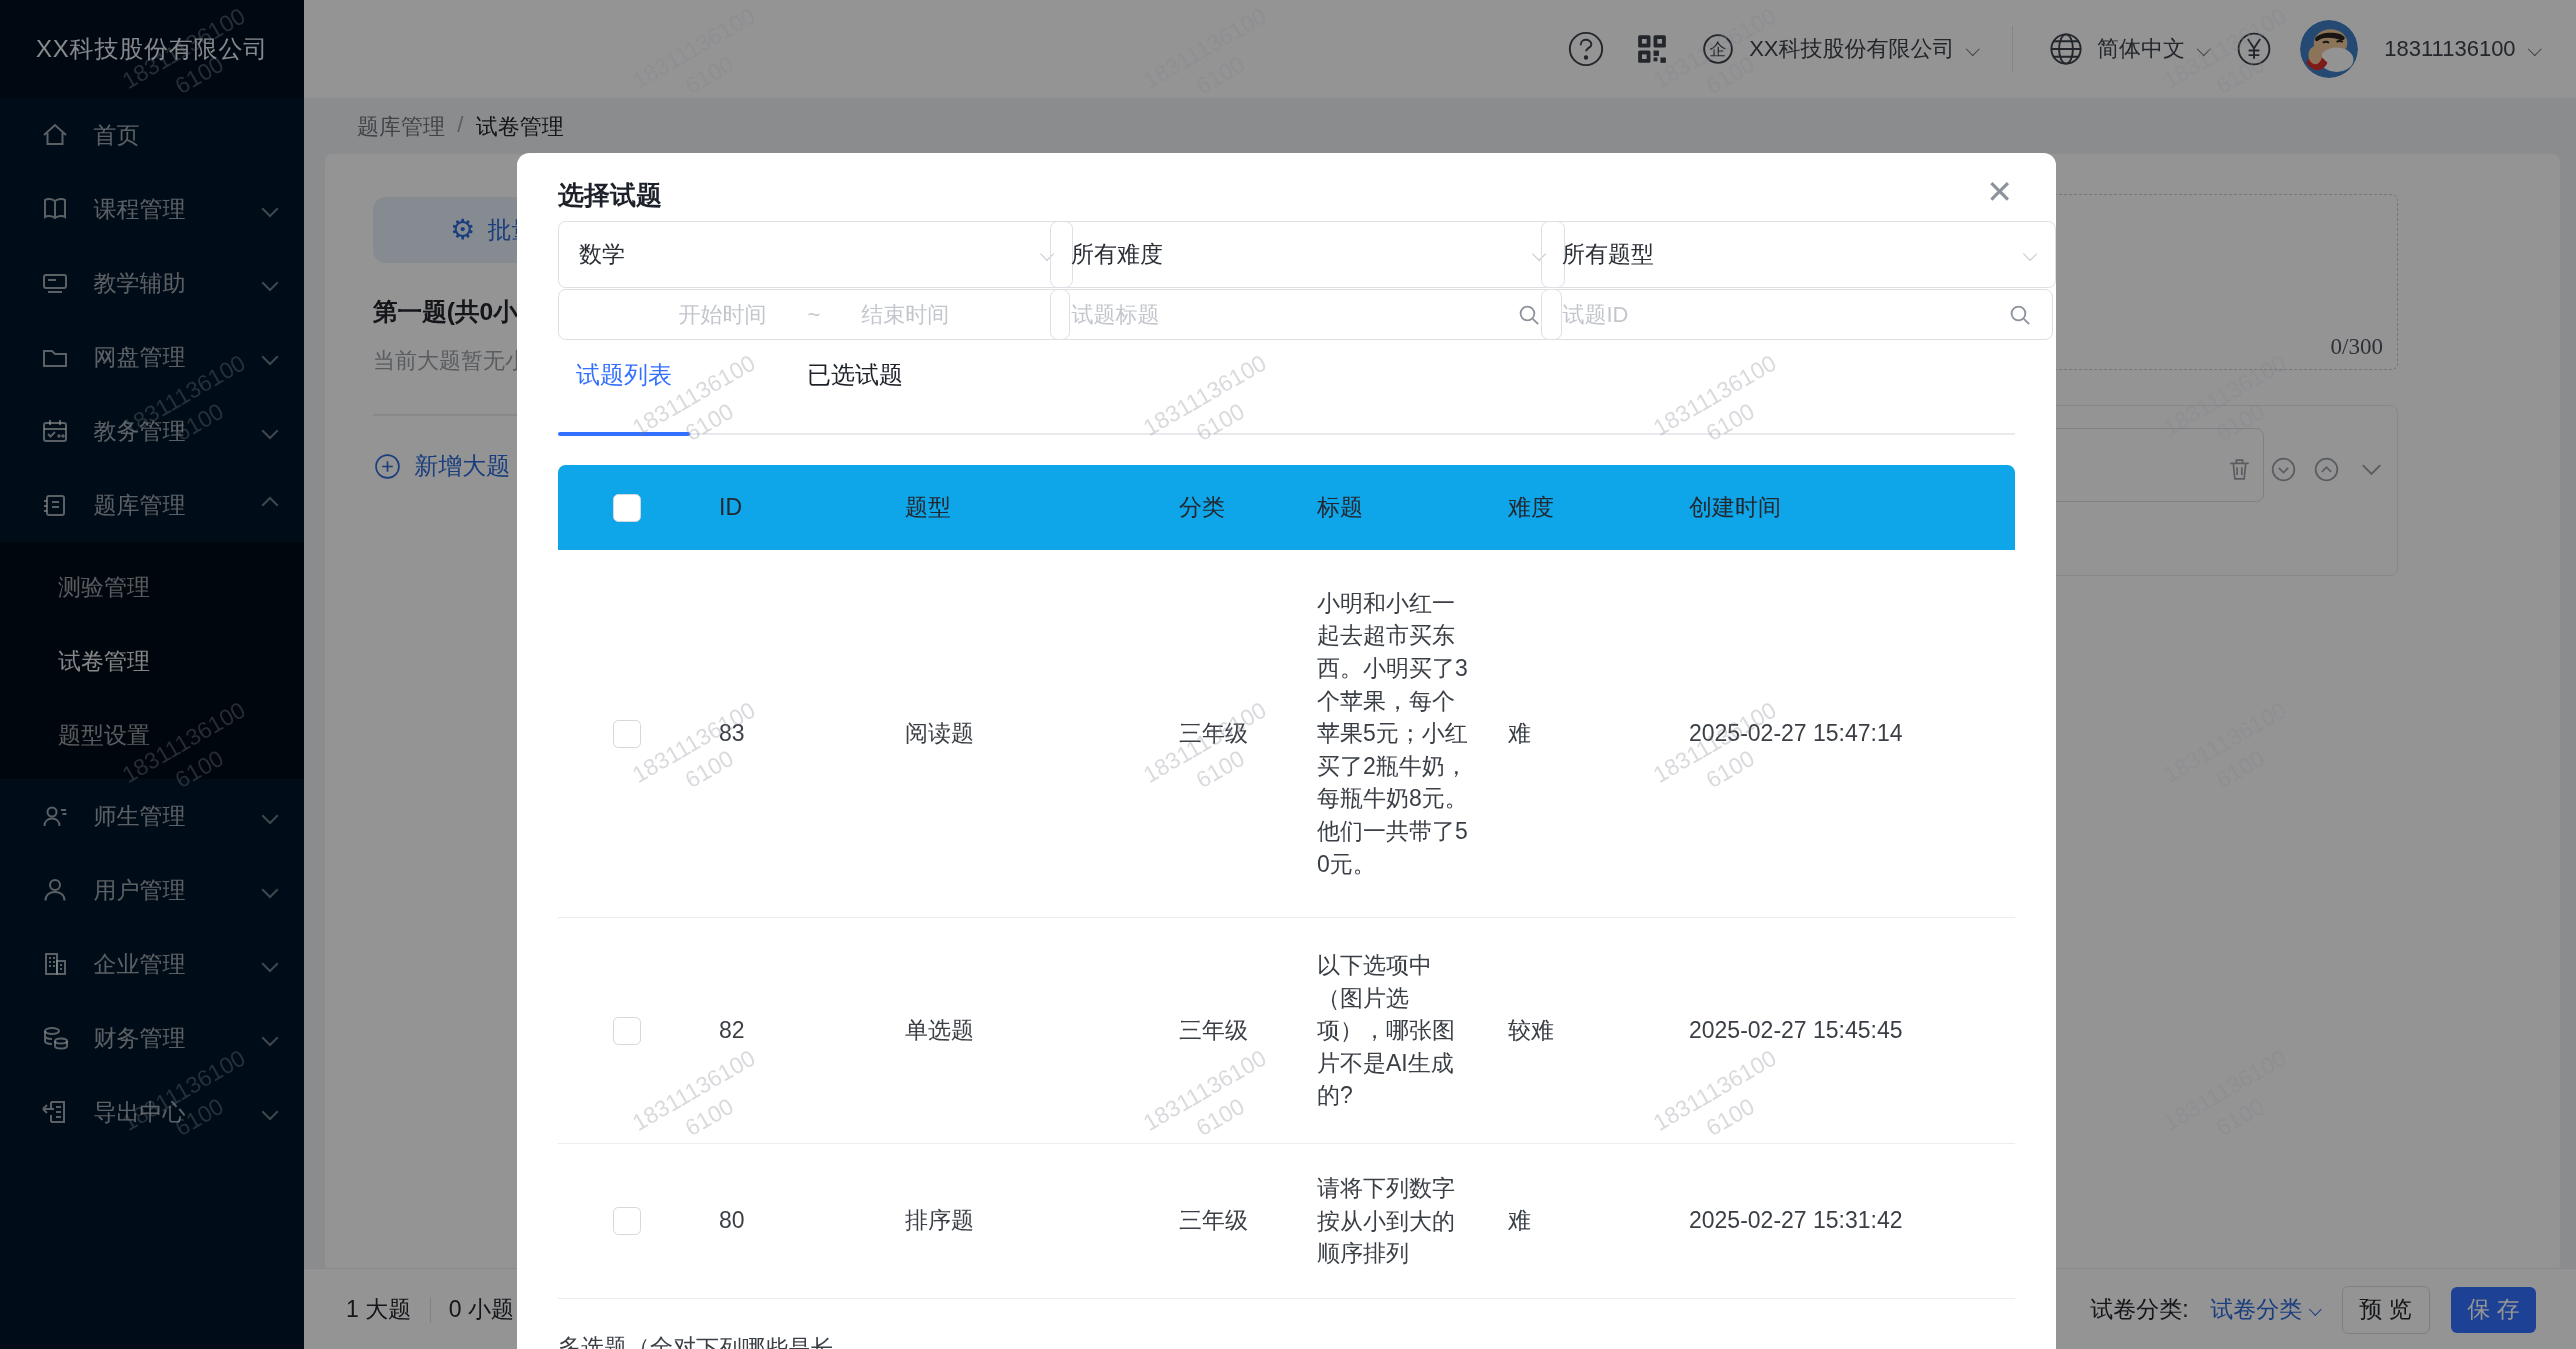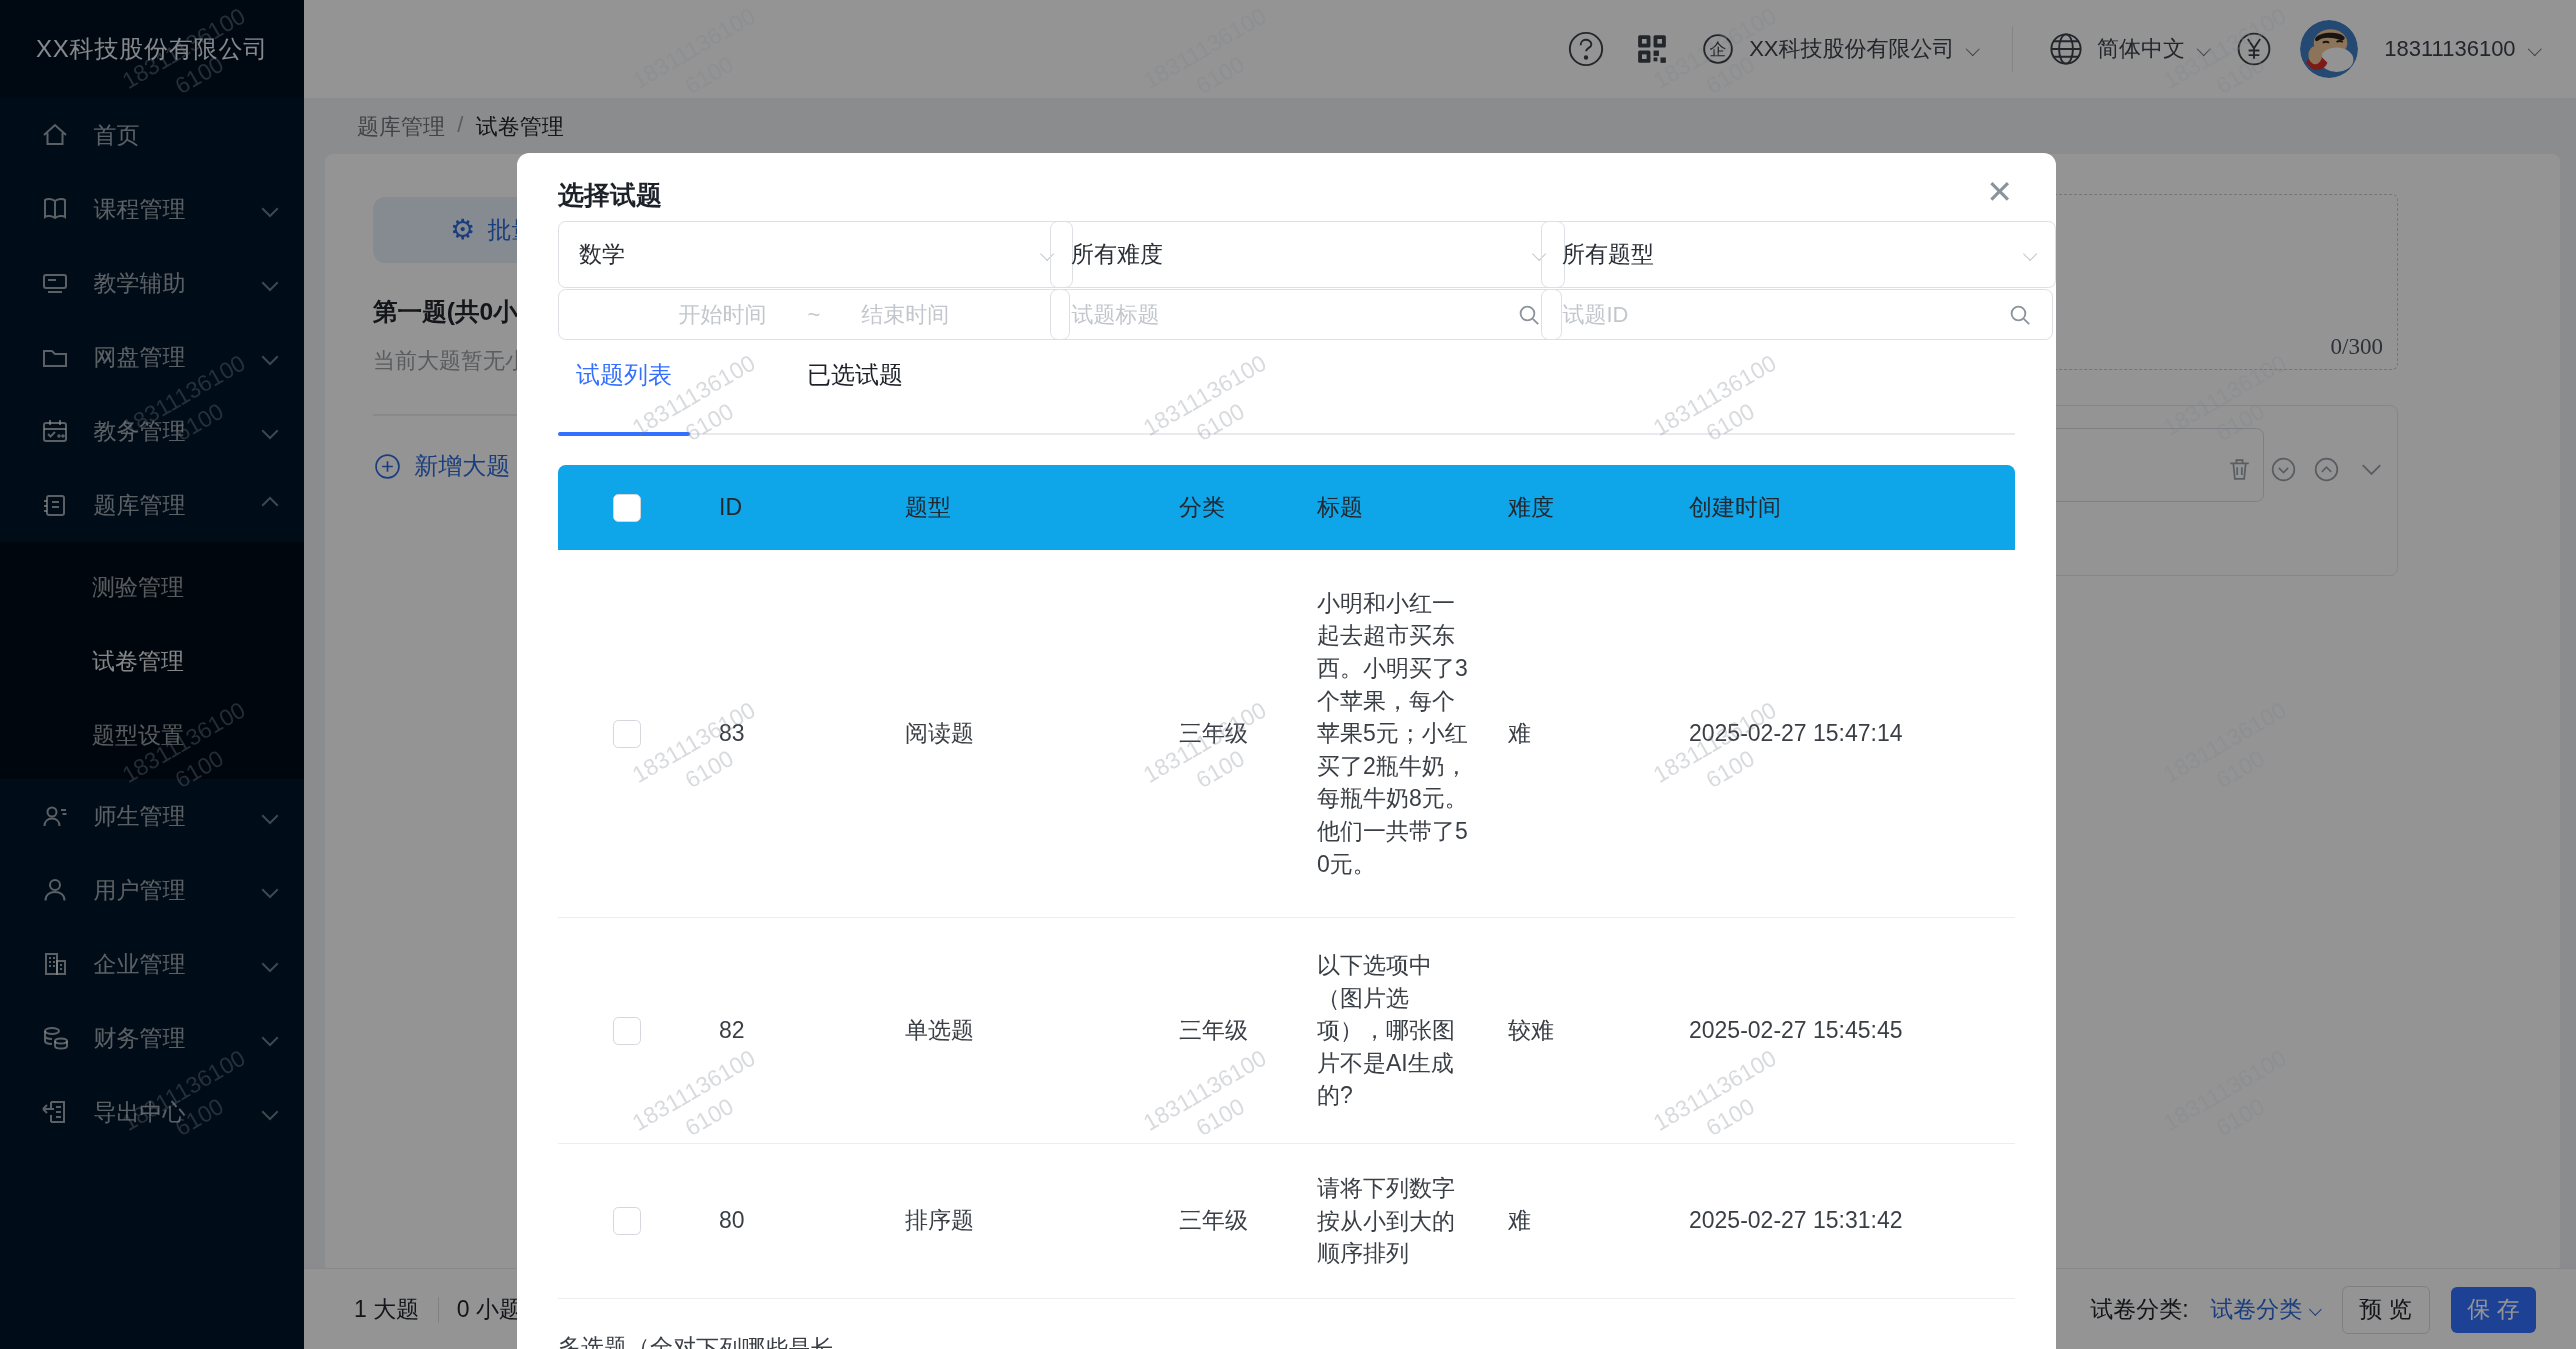--- a/index.html
+++ b/index.html
@@ -8,21 +8,21 @@
   
   .sidebar{position:absolute;left:0;top:0;width:304px;height:1349px;background:#001529;z-index:10;}
   .sidebar-title{height:98px;line-height:98px;text-align:center;background:#00101f;color:#e8edf2;
        font-size:24px;letter-spacing:0.8px;white-space:nowrap;}
   .s-item{position:relative;height:74px;display:flex;align-items:center;color:rgba(255,255,255,0.62);
        padding-left:37px;font-size:23px;cursor:pointer;}
   .s-item .s-ic{width:35px;height:35px;margin-right:21.5px;display:flex;align-items:center;justify-content:center;}
   .s-item .s-ic svg{width:32px;height:32px;stroke:rgba(255,255,255,0.62);fill:none;stroke-width:2;}
   .s-item .chev{position:absolute;right:28px;opacity:.7;}
   .s-sub{background:#000c17;padding:7.7px 0;}
-  .s-subitem{height:74px;line-height:74px;padding-left:92px;font-size:23px;color:rgba(255,255,255,0.6);cursor:pointer;}
+  .s-subitem{height:74px;line-height:74px;padding-left:58px;font-size:23px;color:rgba(255,255,255,0.6);cursor:pointer;}
   .s-subitem.active{color:rgba(255,255,255,0.9);}
   .chev{display:inline-block;width:10px;height:10px;border-right:2.3px solid currentColor;
        border-bottom:2.3px solid currentColor;transform:rotate(45deg);}
   .chev.up{transform:rotate(-135deg);}
   
   .topbar{position:absolute;left:304px;top:0;width:2272px;height:98px;background:#ffffff;z-index:5;}
   .tb-right{position:absolute;right:37px;top:0;height:98px;display:flex;align-items:center;gap:26px;
        font-size:22px;color:#3d424a;}
   .tb-ic svg{width:40px;height:40px;stroke:#3d424a;fill:none;stroke-width:2.5;display:block;}
   .tb-group{display:flex;align-items:center;gap:10.8px;cursor:pointer;}
@@ -48,21 +48,21 @@
        border-radius:6.1px;font-family:Liberation Serif, serif;}
   .char-counter{position:absolute;right:14px;bottom:9.2px;font-size:23px;color:#4e5560;}
   .bg-card{position:absolute;left:1688px;top:251px;width:383px;height:169px;border:1.5px solid #e7e9ed;border-radius:7.7px;background:#fff;}
   .bg-input{position:absolute;left:-26px;top:21.5px;width:274px;height:72px;border:1.5px solid #dadde2;border-radius:7.7px;background:#fff;}
   .bg-icons{position:absolute;right:7.7px;top:46px;display:flex;align-items:center;gap:12.3px;color:#9aa0a8;}
   .bg-icons svg{width:31px;height:31px;stroke:#9aa0a8;fill:none;stroke-width:2.2;display:block;}
   
   .footerbar{position:absolute;left:304px;top:1268px;width:2272px;height:81px;background:#fff;
        border-top:0.8px solid #ededf0;z-index:5;}
   .fb-left{position:absolute;left:42px;top:0;height:81px;display:flex;align-items:center;gap:18.4px;
-       font-size:23px;color:#23272e;margin-left:8px;}
+       font-size:23px;color:#23272e;}
   .fb-sep{width:0.8px;height:26px;background:#dcdee2;}
   .fb-right{position:absolute;right:40px;top:0;height:81px;display:flex;align-items:center;gap:21.5px;font-size:23px;}
   .fb-cat-label{color:#23272e;}
   .fb-cat-value{color:#2e6bd8;display:flex;align-items:center;gap:9.2px;cursor:pointer;}
   .fb-cat-value .chev{width:7.7px;height:7.7px;border-width:1.5px;}
   .btn-outline{min-width:86px;height:46px;border:1.5px solid #d8dbdf;border-radius:6.1px;background:#fff;
        color:#23272e;font-size:23px;display:flex;align-items:center;justify-content:center;cursor:pointer;}
   .btn-primary{min-width:85px;height:46px;border-radius:6.1px;background:#3370ff;color:#fff;font-size:23px;
        display:flex;align-items:center;justify-content:center;cursor:pointer;}
   

